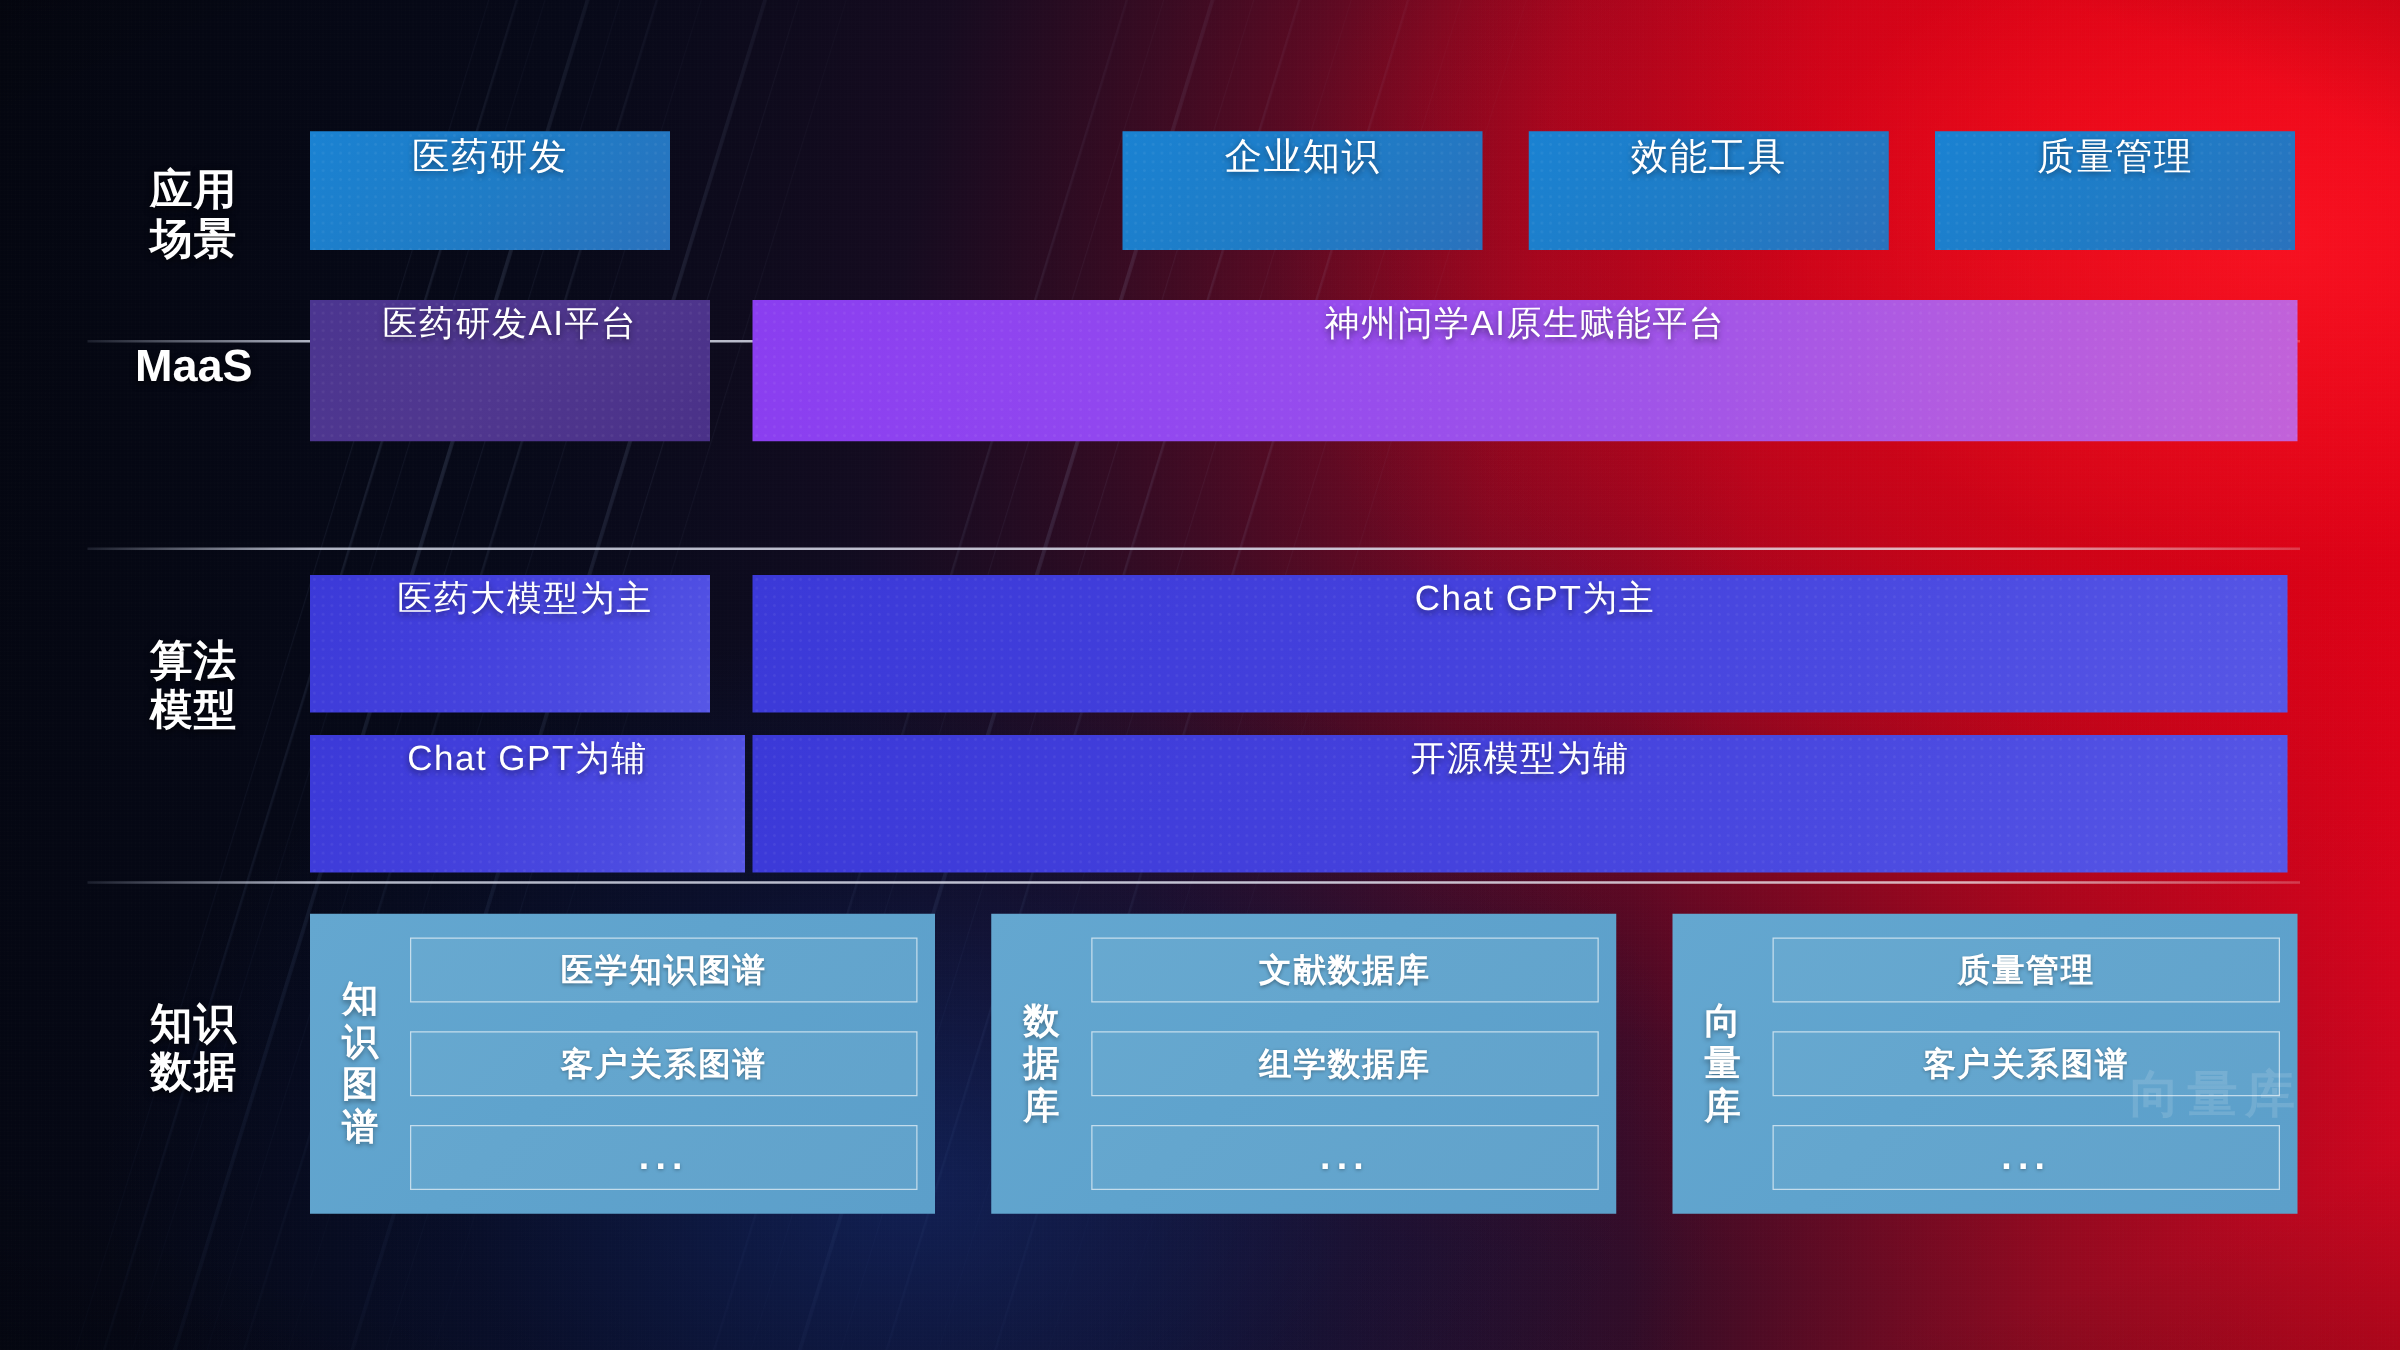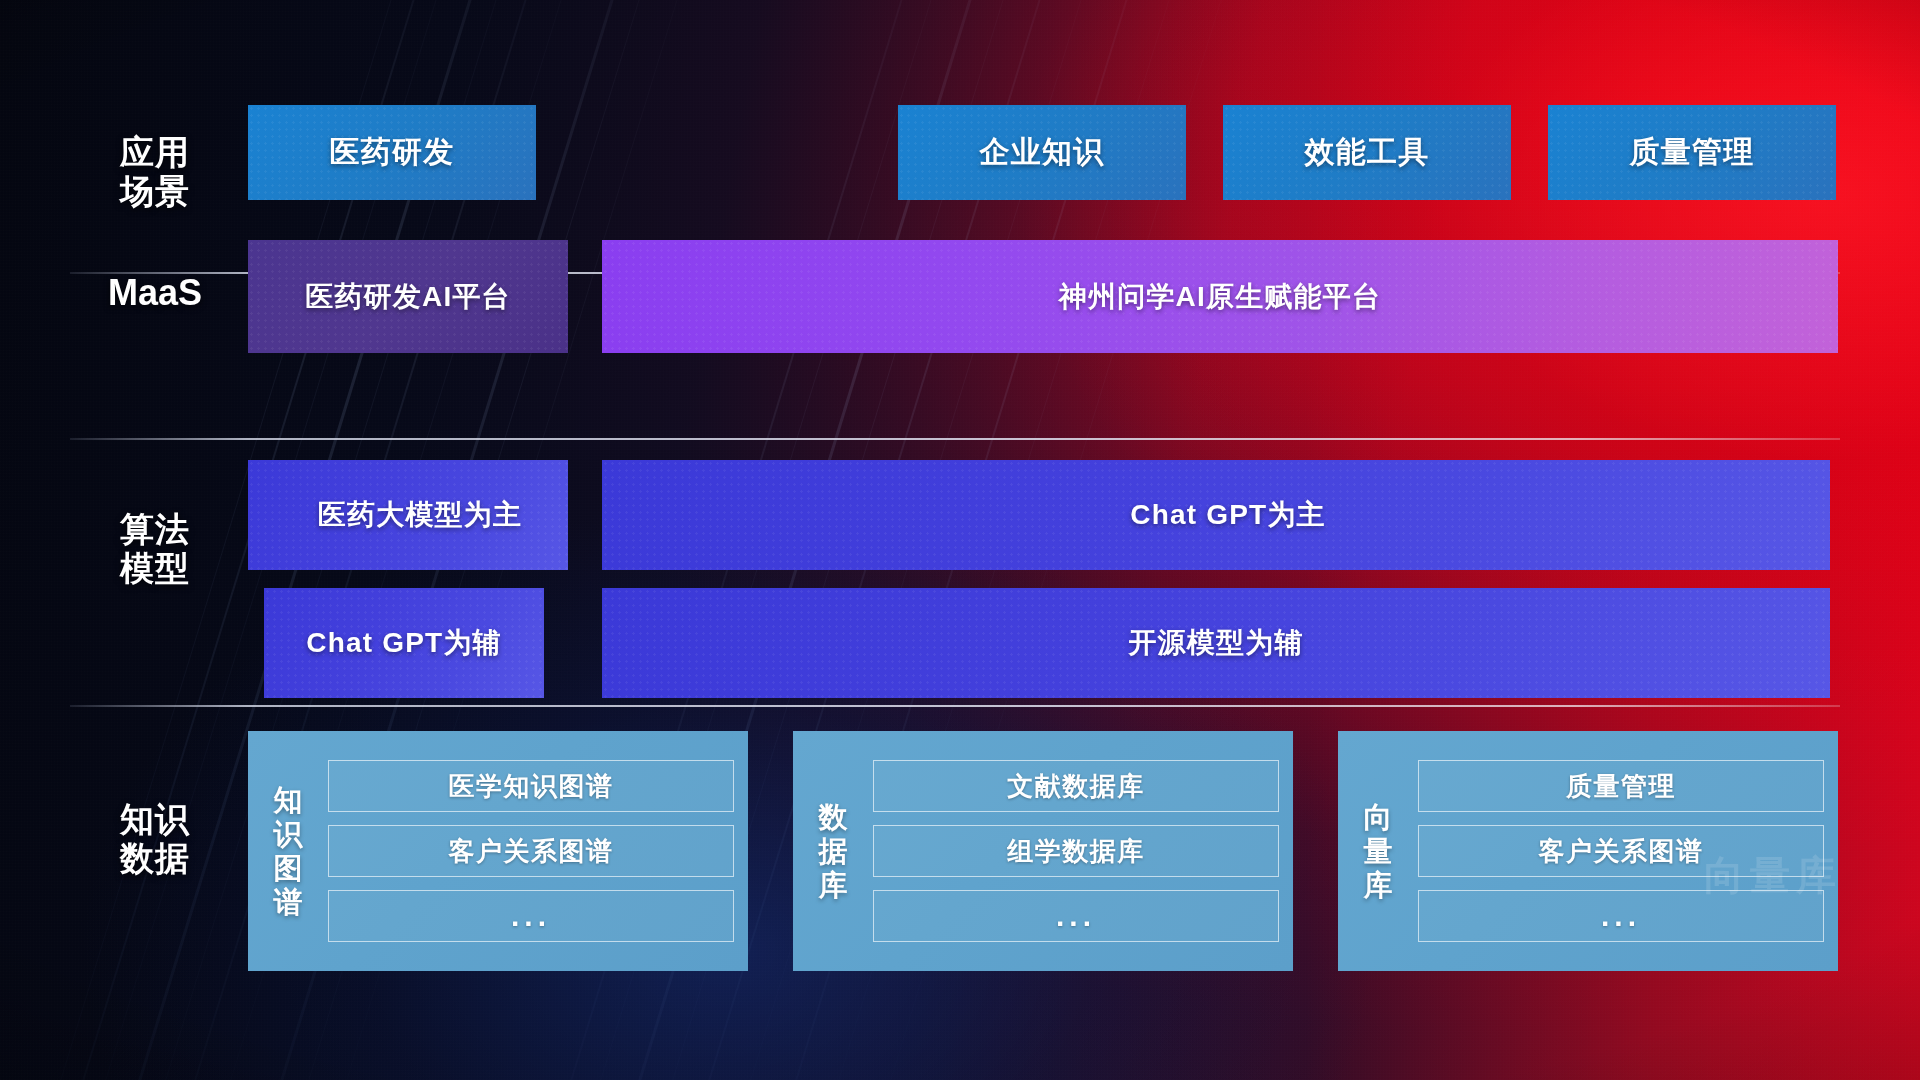--- a/index.html
+++ b/index.html
@@ -96,24 +96,24 @@
     text-align: center;
     line-height: 1.16;
     letter-spacing: 1px;
     text-shadow: 0 2px 6px rgba(0,0,0,0.75);
     white-space: pre-line;
   }
 
   .card {
     position: absolute;
     display: flex;
-    align-items: center;
+    align-items: flex-start;
     justify-content: center;
     color: #ffffff;
-    font-weight: 700;
+    font-weight: 400;
     letter-spacing: 1.2px;
     text-shadow: 0 2px 5px rgba(0,0,0,0.45);
     box-sizing: border-box;
   }
   .card .dotfield {
     position: absolute;
     inset: 0;
     background-image: radial-gradient(rgba(255,255,255,0.16) 1px, rgba(0,0,0,0) 1.2px);
     background-size: 7px 7px;
     opacity: 0.35;
@@ -175,21 +175,21 @@
     text-align: center;
     letter-spacing: 2px;
     text-shadow: 0 2px 4px rgba(0,0,0,0.35);
     white-space: pre-line;
   }
   .kitems {
     flex: 1 1 auto;
     display: flex;
     flex-direction: column;
     justify-content: flex-end;
-    gap: 13px;
+    gap: 23px;
     padding-left: 8px;
   }
   .kitem {
     height: 52px;
     border: 1px solid rgba(255,255,255,0.62);
     display: flex;
     align-items: center;
     justify-content: center;
     color: #ffffff;
     font-weight: 700;
@@ -286,21 +286,21 @@
 模型</div>
 
     <div class="card card-algo card-algo-a" style="left:248px;width:320px">
       <span class="dotfield"></span>
       <span>医药大模型为主</span>
     </div>
     <div class="card card-algo card-algo-a" style="left:602px;width:1228px">
       <span class="dotfield"></span>
       <span>Chat GPT为主</span>
     </div>
-    <div class="card card-algo card-algo-b" style="left:264px;width:280px">
+    <div class="card card-algo card-algo-b" style="left:248px;width:348px">
       <span class="dotfield"></span>
       <span>Chat GPT为辅</span>
     </div>
     <div class="card card-algo card-algo-b" style="left:602px;width:1228px">
       <span class="dotfield"></span>
       <span>开源模型为辅</span>
     </div>
 
     <div class="row-label" style="top:800px;font-size:34px">知识
 数据</div>

